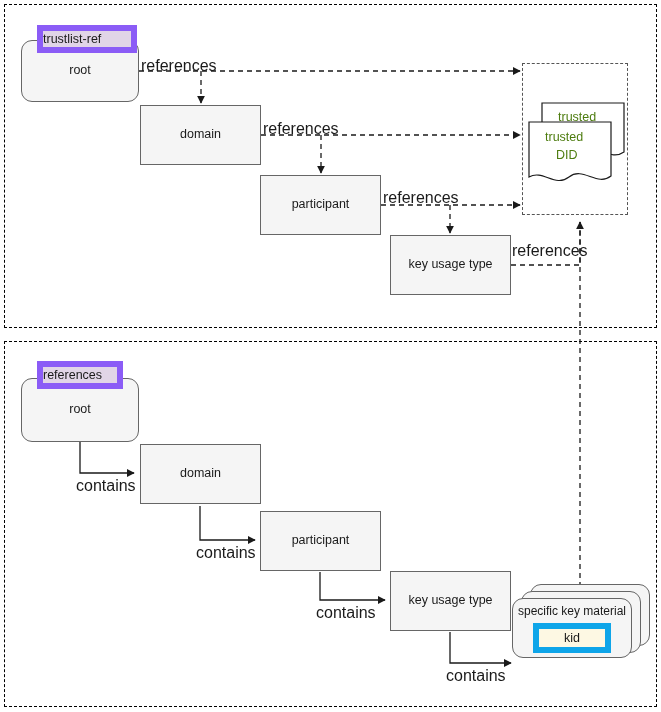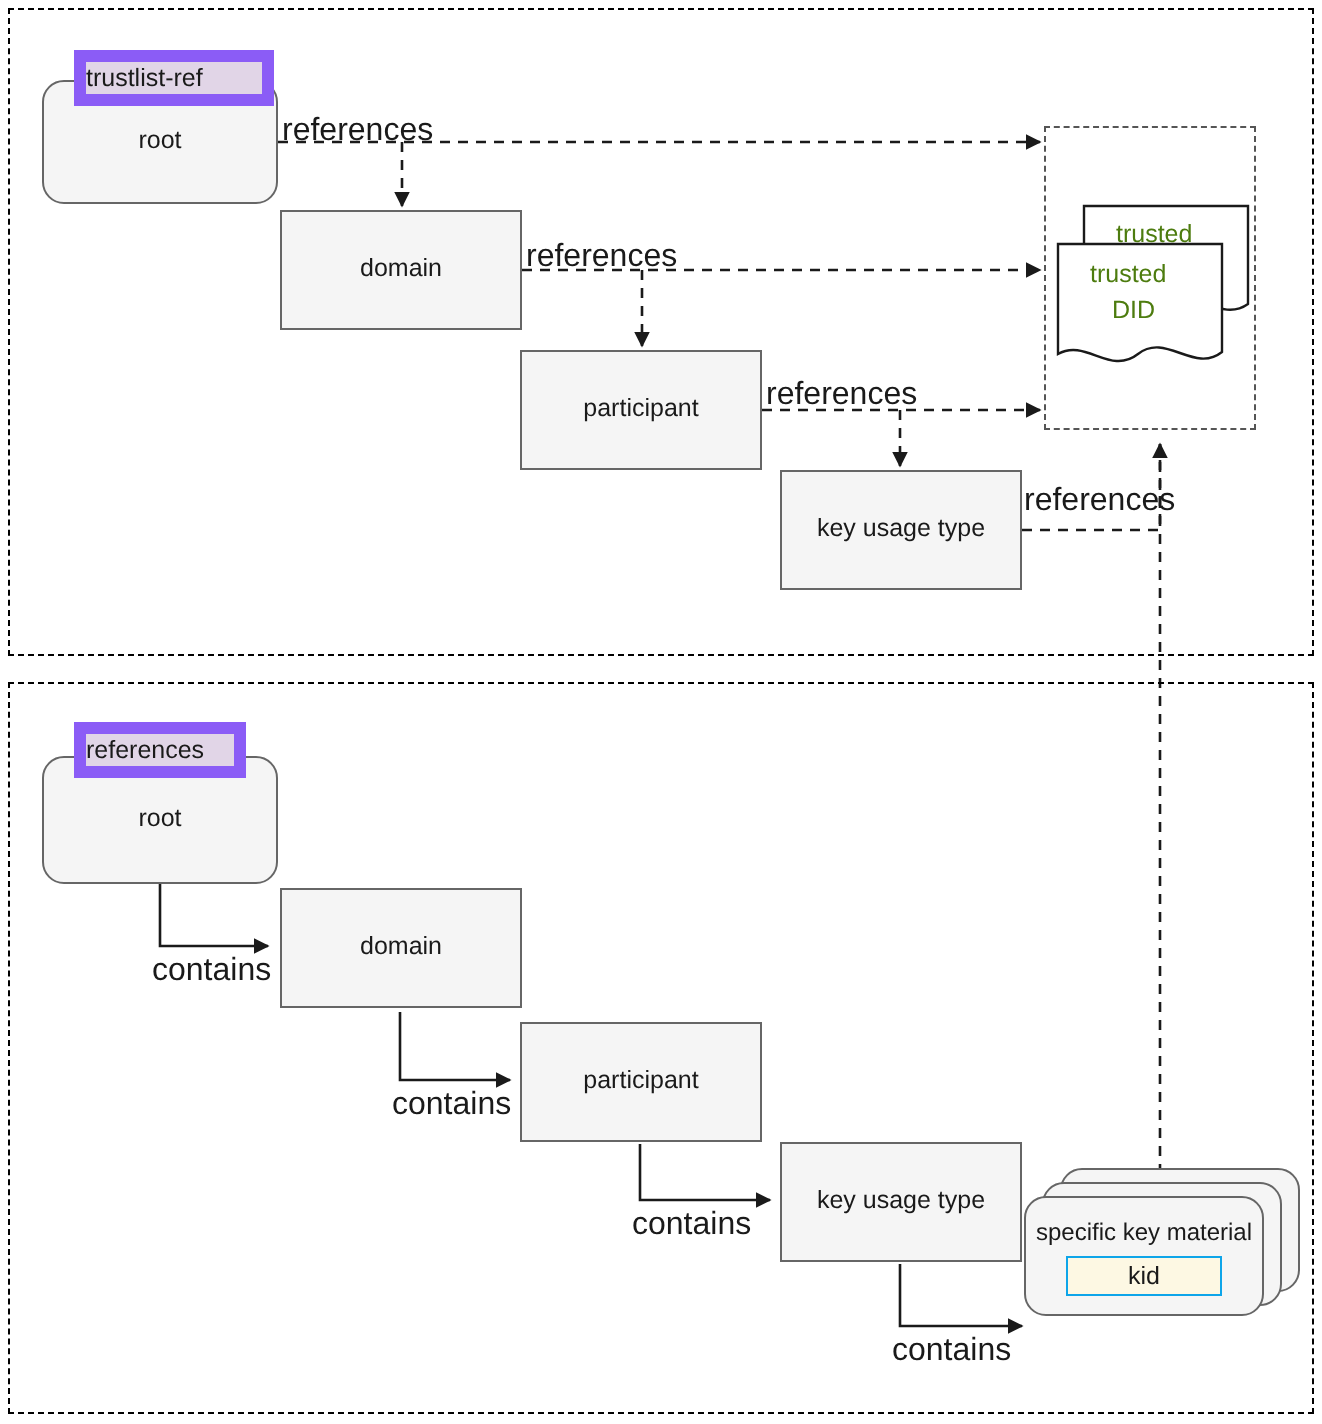--- a/index.html
+++ b/index.html
@@ -97,21 +97,21 @@
     flex-direction: column;
     align-items: center;
     justify-content: center;
     gap: 5px;
     font-size: 12.5px;
     color: #1a1a1a;
   }
   .kid-badge {
     box-sizing: border-box;
     background: #fdf8e3;
-    border: 1px solid #0ea5e9;
+    border: 6px solid #0ea5e9;
     font-size: 12.5px;
     color: #1a1a1a;
     text-align: center;
     padding: 2px 0;
     width: 78px;
   }
   .doc-text {
     position: absolute;
     font-size: 12.5px;
     color: #4d7c0f;

